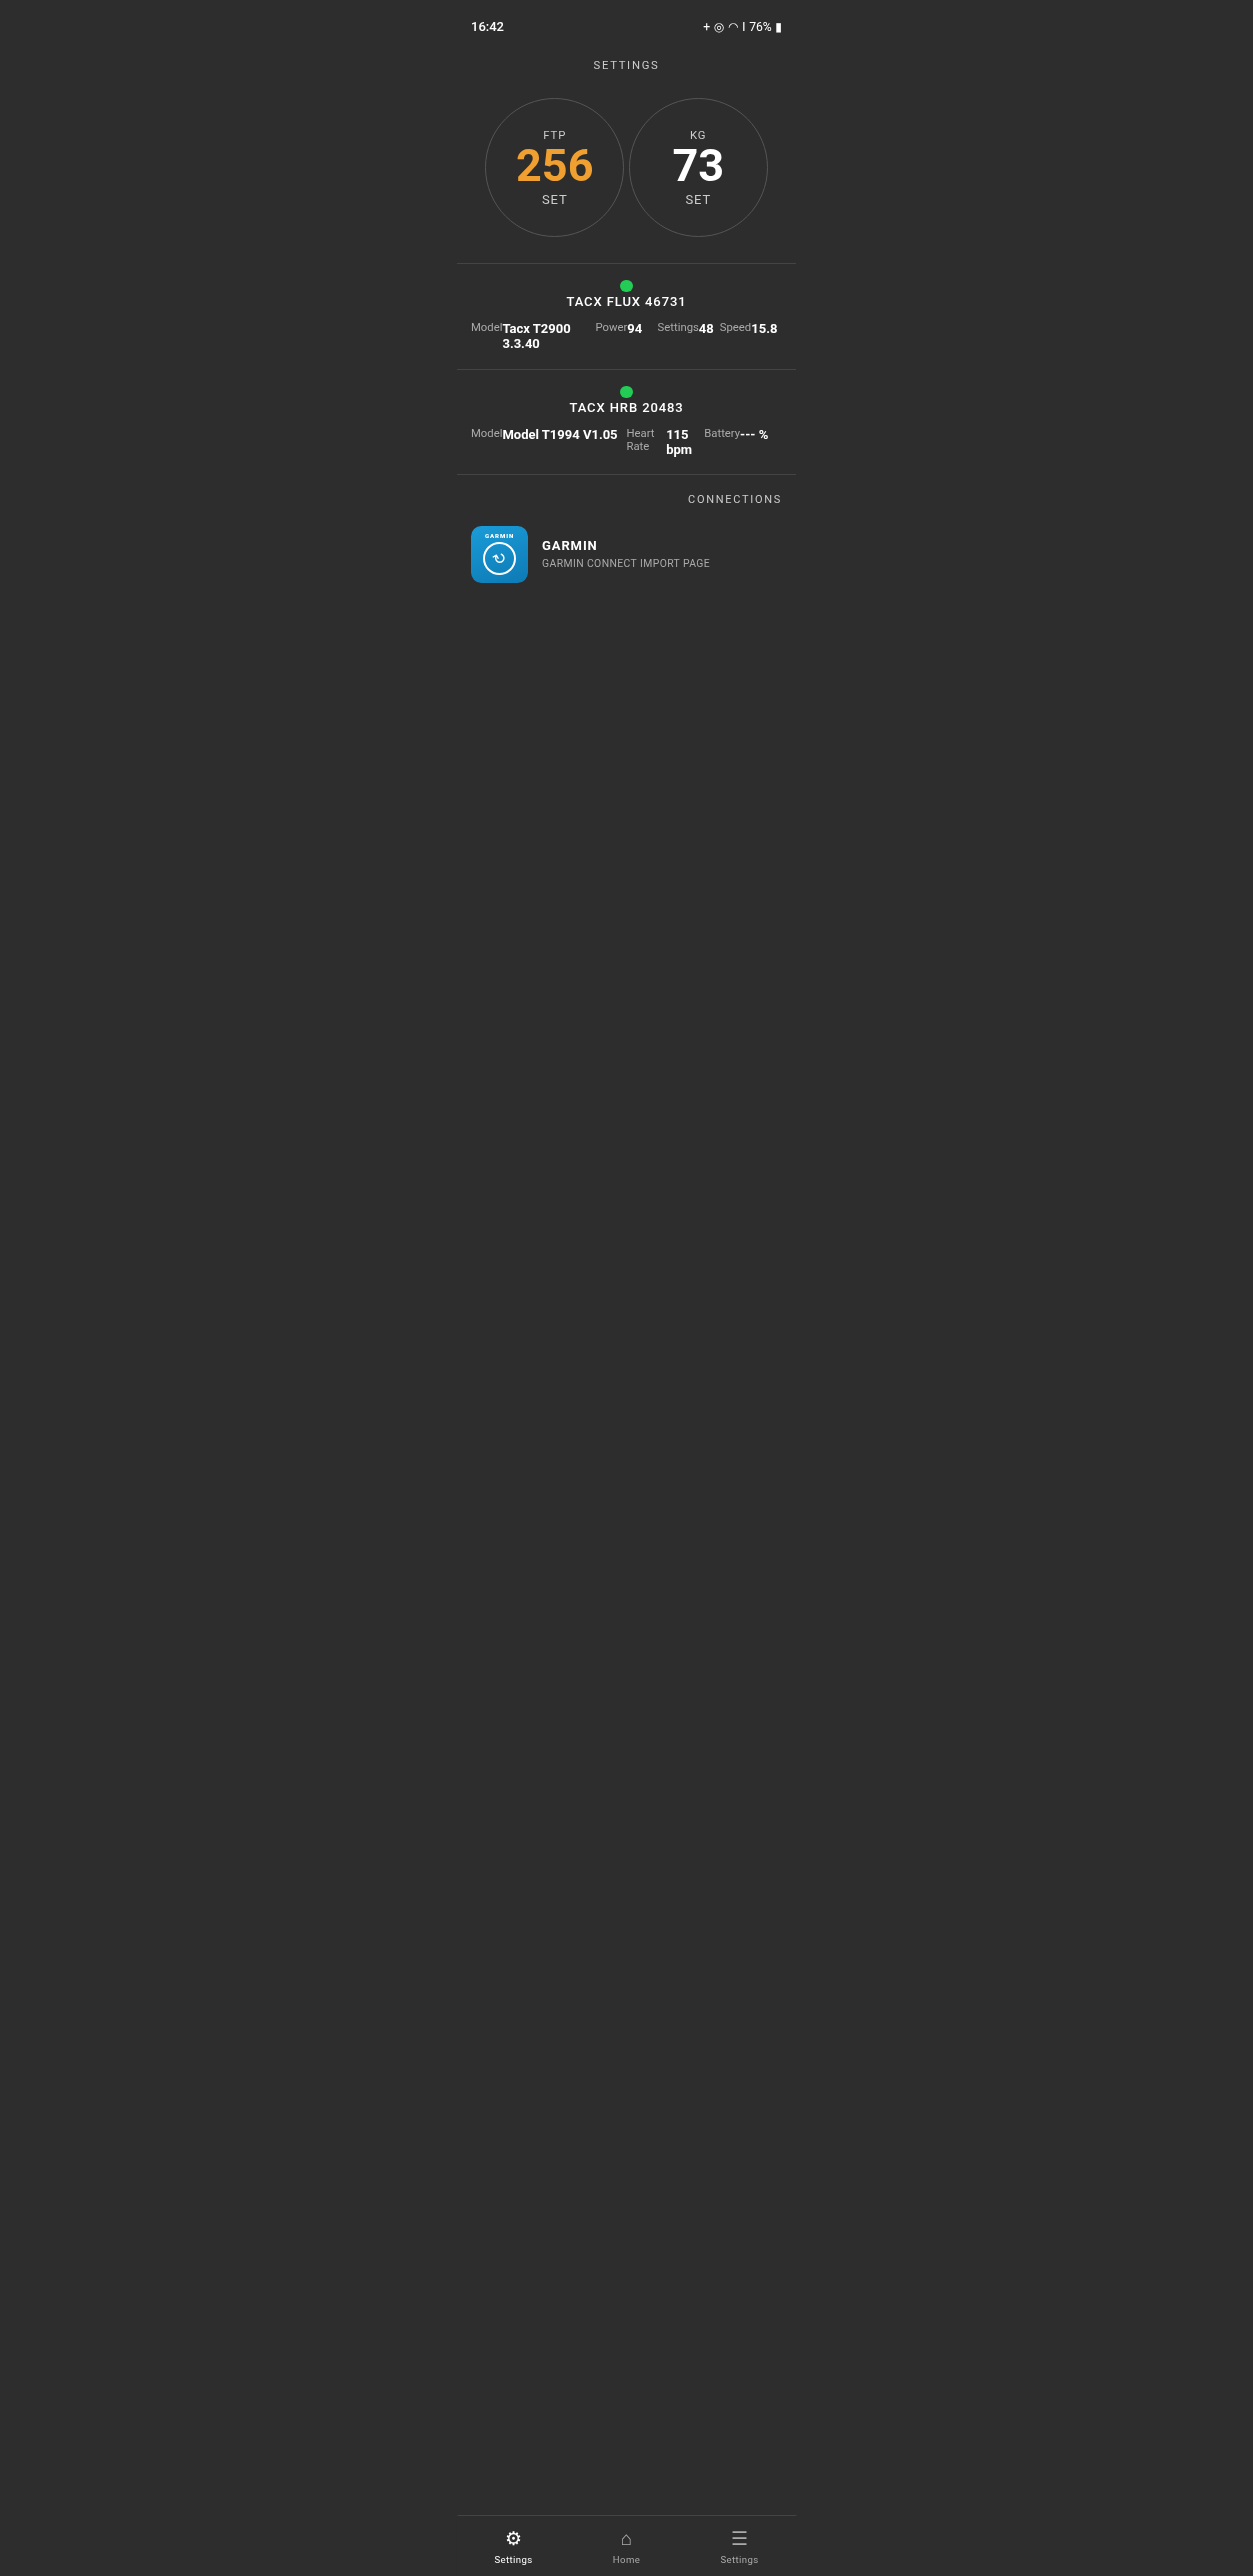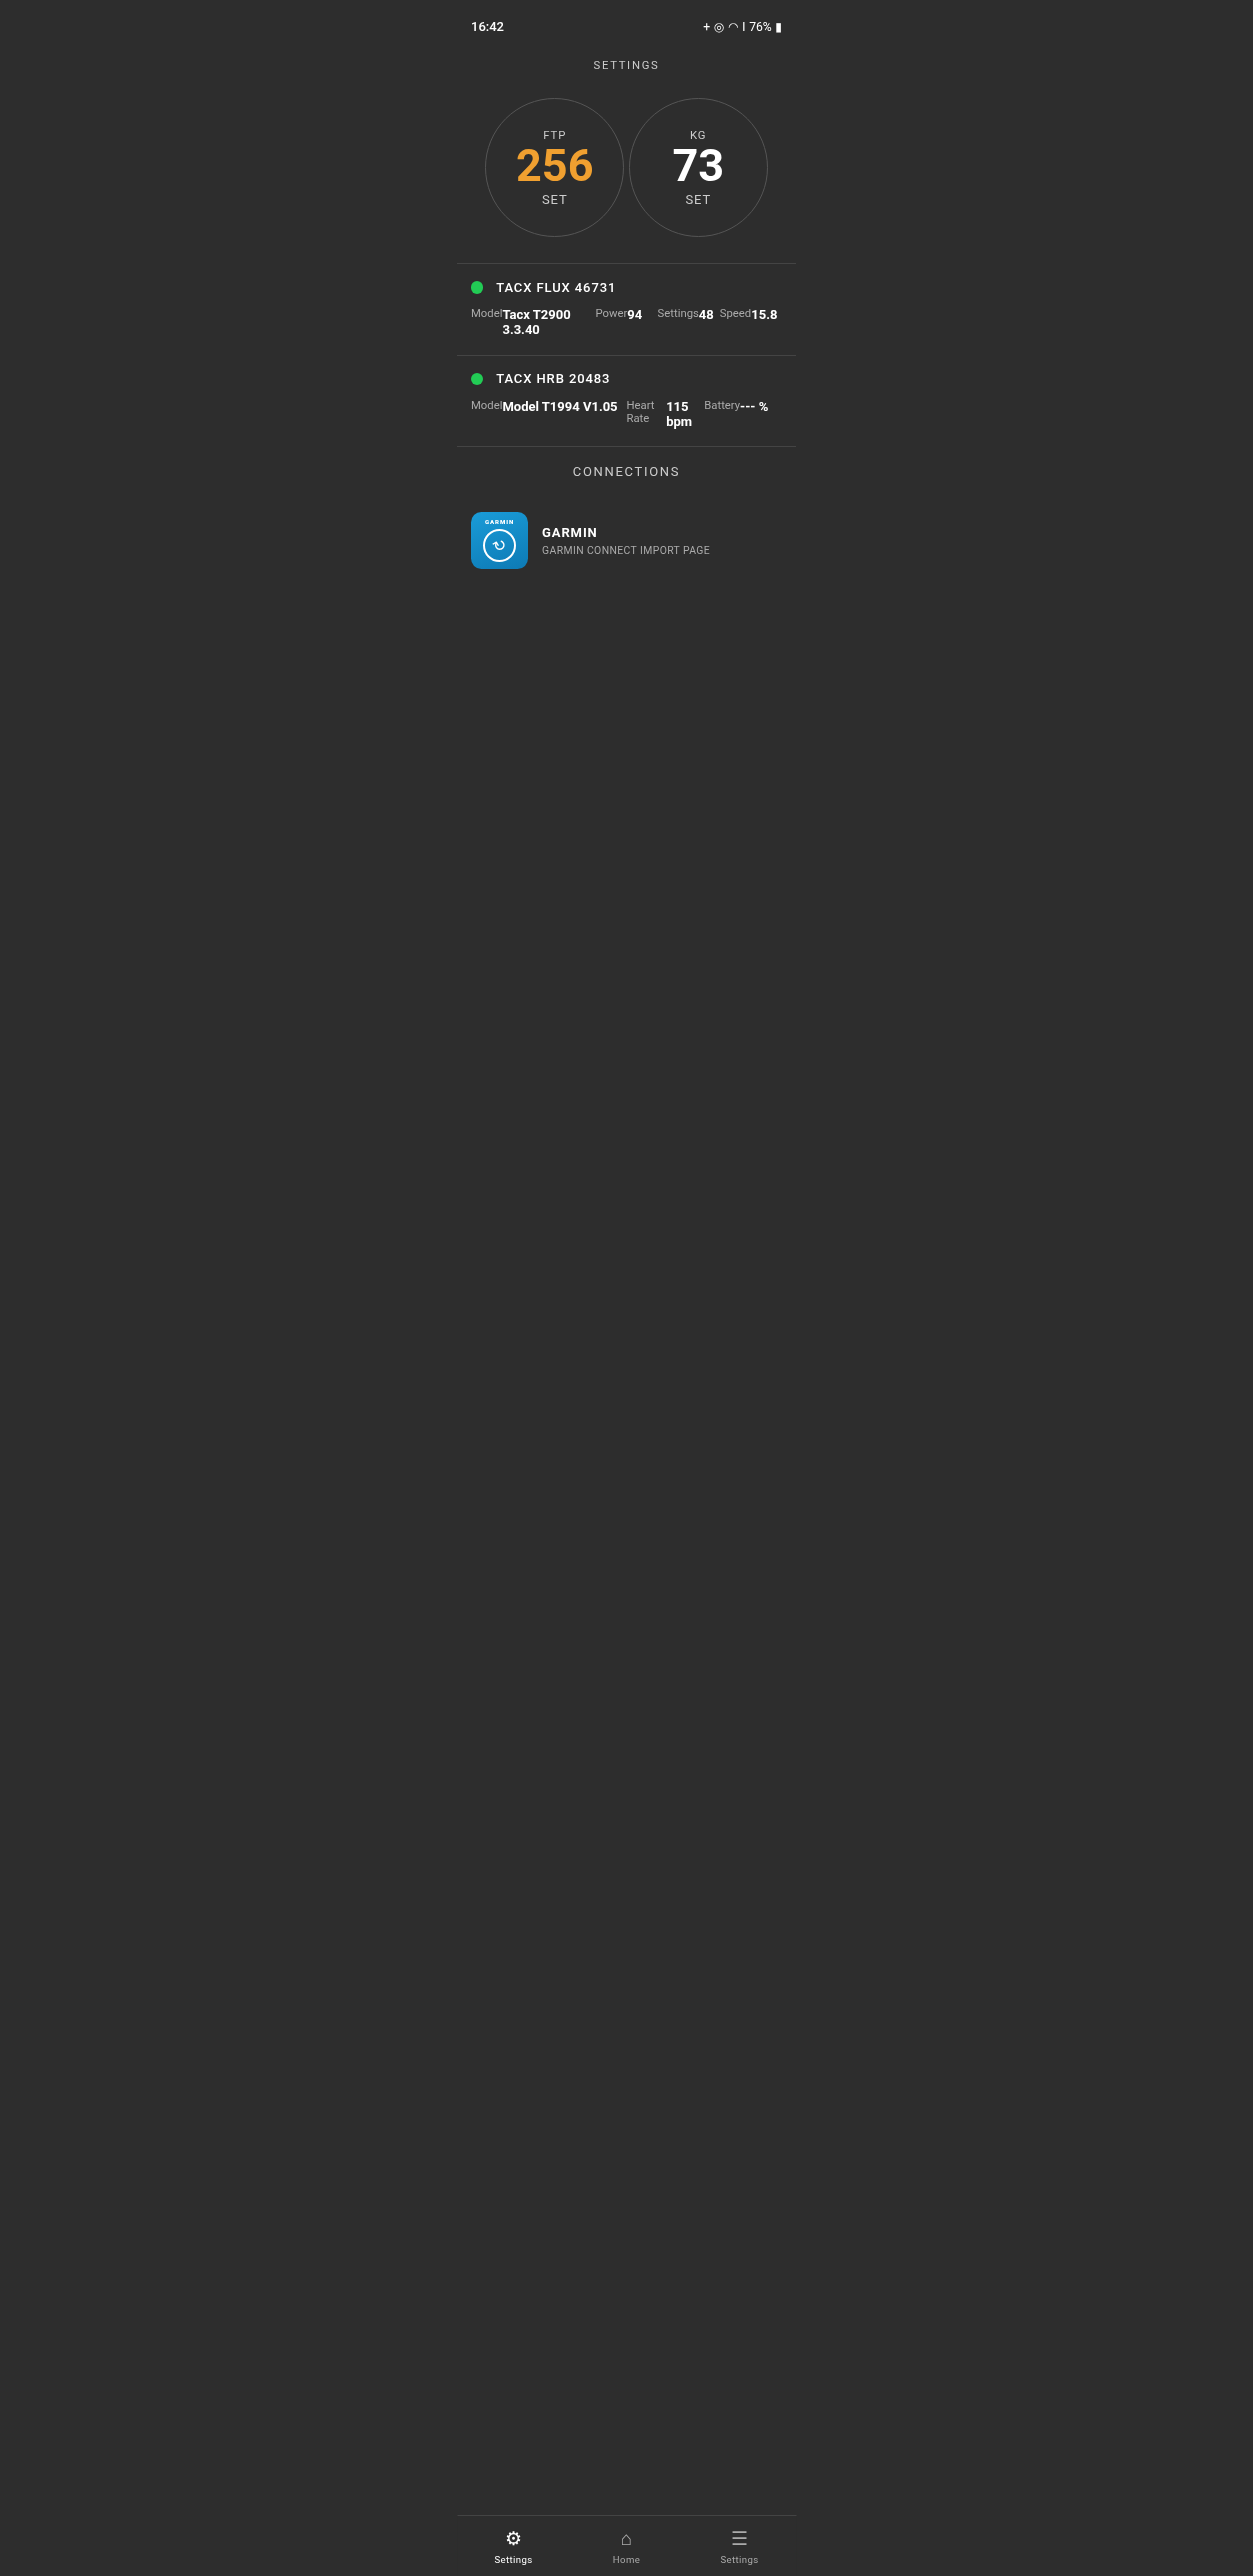--- a/index.html
+++ b/index.html
@@ -116,22 +116,23 @@
 
     
     .device-section {
       padding: 15.7px 14px 17.4px;
       border-bottom: 0.9px solid #444444;
     }
 
     .device-header {
       display: flex;
       align-items: center;
-      gap: 13px;
+      gap: 2px;
       margin-bottom: 12.2px;
+      flex-direction: column;
     }
 
     .device-status-dot {
       width: 12.2px;
       height: 12.2px;
       border-radius: 50%;
       background-color: #22cc55;
       flex-shrink: 0;
     }
 
@@ -141,25 +142,25 @@
       color: #ffffff;
       font-weight: 500;
     }
 
     
     .connections-section {
       padding: 17.4px 14px;
     }
 
     .connections-title {
-      text-align: center;
-      font-size: 13px;
+      text-align: right;
+      font-size: 11px;
       letter-spacing: 1.7px;
       color: #cccccc;
-      margin-bottom: 33px;
+      margin-bottom: 20px;
     }
 
     .connection-item {
       display: flex;
       align-items: center;
       gap: 14px;
     }
 
     .connection-info {
       display: flex;

